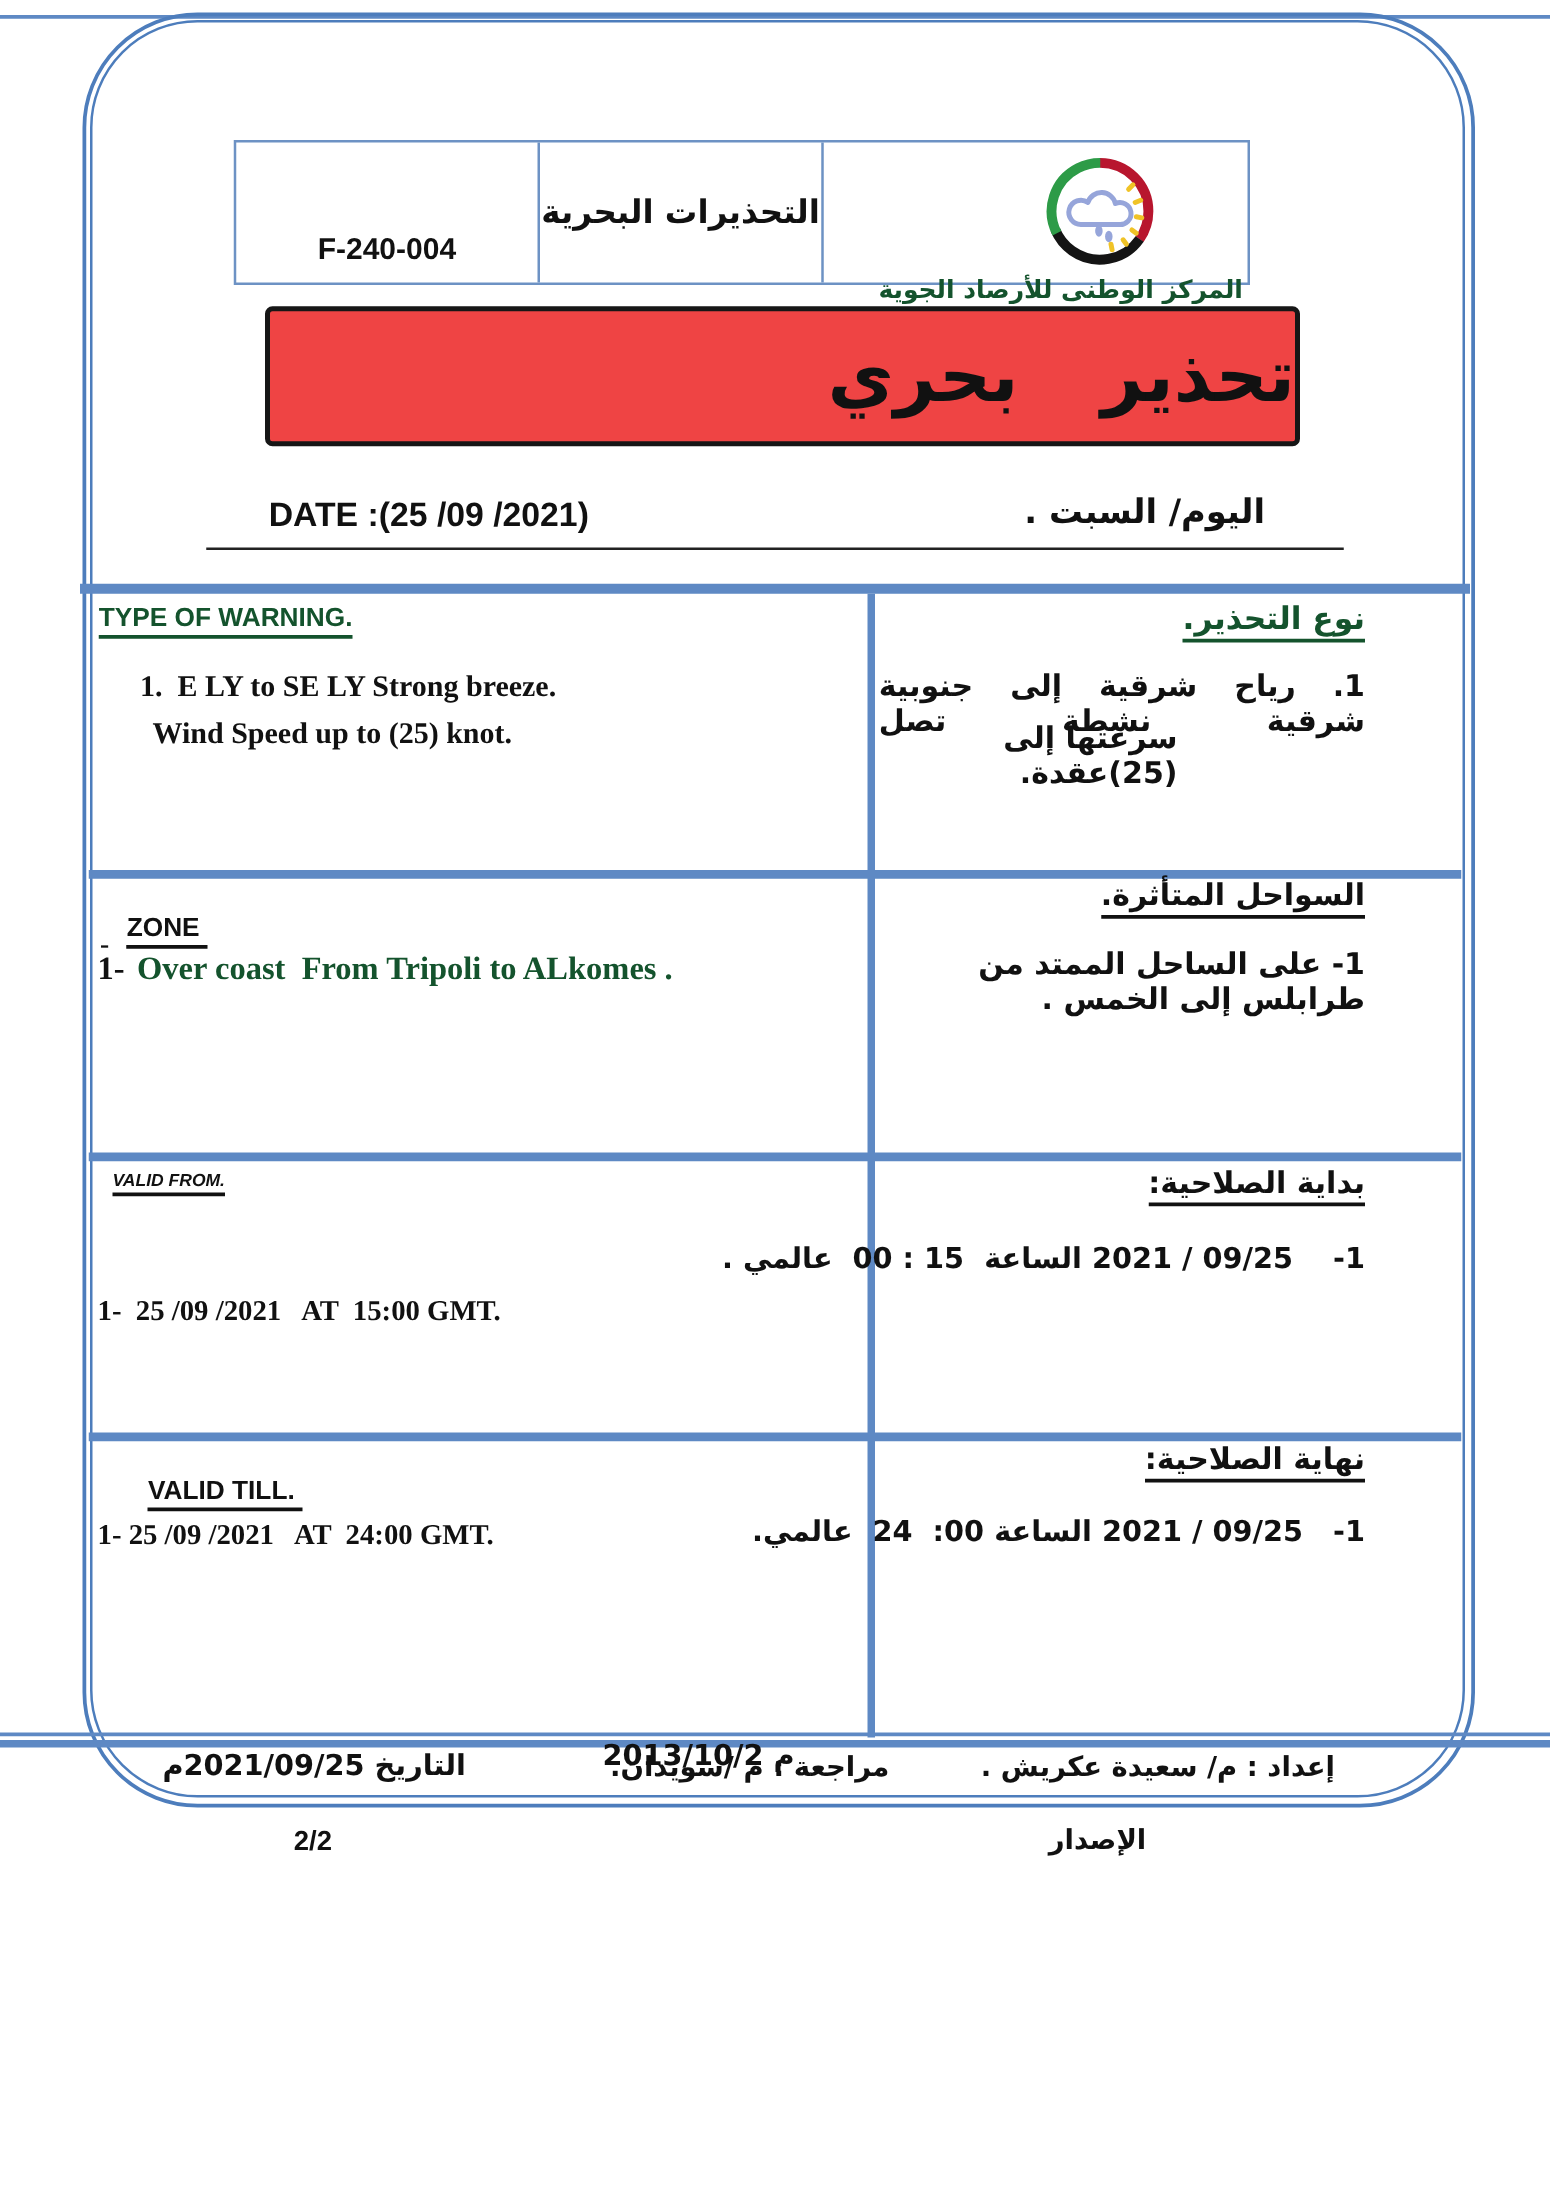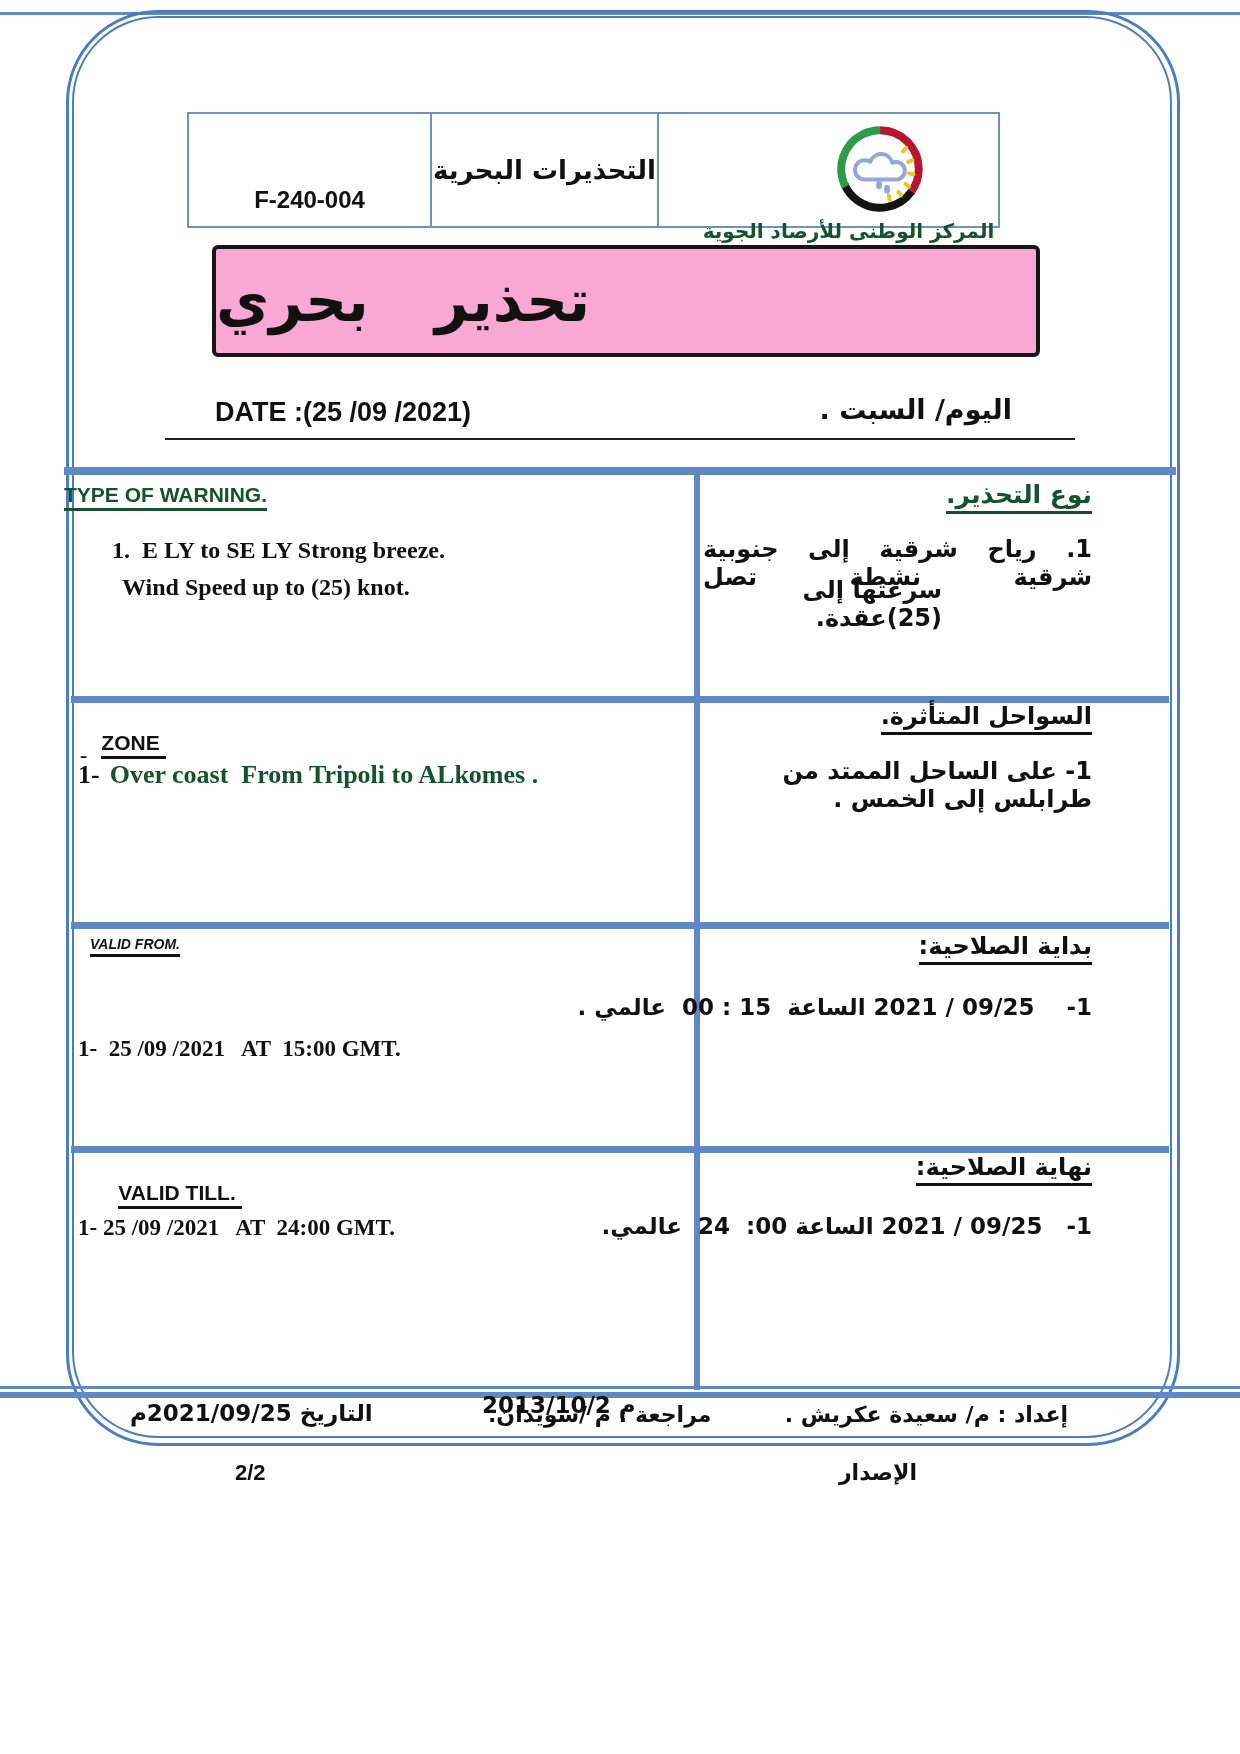--- a/index.html
+++ b/index.html
@@ -17,22 +17,22 @@
   .frame-inner{left:72px;top:16px;width:1096px;height:1418px;border:2px solid #4d7dbc;border-radius:86px;}
   .hline{background:#5e89c4;}
   
   .htable{left:187px;top:112px;width:813px;height:116px;display:flex;border:2px solid #6d92c4;box-sizing:border-box;background:#fff;}
   .hcell{box-sizing:border-box;height:100%;}
   .hcell1{width:243px;border-right:2px solid #6d92c4;display:flex;align-items:flex-end;justify-content:center;padding-bottom:12px;font-size:24px;}
   .hcell2{width:227px;border-right:2px solid #6d92c4;display:flex;align-items:center;justify-content:center;font-size:26px;}
   .hcell3{width:303px;position:relative;}
   .org-name{left:697px;top:219px;width:303px;text-align:center;font-size:20px;}
   
-  .banner{left:212px;top:245px;width:828px;height:112px;background:#f9a8d4;border:4px solid #161616;border-radius:6px;
-          display:flex;align-items:center;justify-content:flex-end;font-size:58px;font-weight:bold;word-spacing:46px;box-sizing:border-box;}
+  .banner{left:212px;top:245px;width:828px;height:112px;background:#ef4444;border:4px solid #161616;border-radius:6px;
+          display:flex;align-items:center;justify-content:flex-start;font-size:58px;font-weight:bold;word-spacing:46px;box-sizing:border-box;}
   
   .tl-top{left:64px;top:467px;width:1112px;height:8px;}
   .tl-2{left:71px;top:696px;width:1098px;height:7px;}
   .tl-3{left:71px;top:922px;width:1098px;height:7px;}
   .tl-4{left:71px;top:1146px;width:1098px;height:7px;}
   .vdiv{left:694px;top:475px;width:6px;height:915px;}
   .fl-1{left:0;top:1386px;width:1240px;height:3px;}
   .fl-2{left:0;top:1392px;width:1240px;height:6px;}
   .tl-page-top{left:0;top:12px;width:1240px;height:3px;}
   .arbox{width:389px;text-align:right;}
@@ -86,21 +86,21 @@
   <div class="abs ar" style="left:700px;top:394px;width:312px;text-align:right;font-size:27px;">اليوم/ السبت .</div>
   <div class="abs en-sans pre" style="left:215px;top:397px;font-size:27px;">DATE :(25 /09 /2021)</div>
   <div class="abs" style="left:165px;top:438px;width:910px;height:2px;background:#222;"></div>
 
   <div class="abs hline tl-top"></div>
   <div class="abs hline tl-2"></div>
   <div class="abs hline tl-3"></div>
   <div class="abs hline tl-4"></div>
   <div class="abs hline vdiv"></div>
 
-  <div class="abs en-sans red" style="left:64px;top:483px;font-size:21px;">
+  <div class="abs en-sans red" style="left:79px;top:483px;font-size:21px;">
     <span class="u2">TYPE OF WARNING.</span>
   </div>
   <div class="abs ar red arbox" style="left:703px;top:480px;font-size:25px;">
     <span class="u2">نوع التحذير.</span>
   </div>
   <div class="abs en-serif pre" style="left:112px;top:537px;font-size:24px;text-align:right;">1.  E LY to SE LY Strong breeze.</div>
   <div class="abs en-serif pre" style="left:122px;top:574px;font-size:24px;">Wind Speed up to (25) knot.</div>
   <div class="abs ar arbox just" style="left:703px;top:535px;font-size:24px;">1. رياح شرقية إلى جنوبية شرقية نشطة تصل</div>
   <div class="abs ar arbox" style="left:703px;top:576px;font-size:24px;padding-right:150px;box-sizing:border-box;">سرعتها إلى (25)عقدة.</div>
 

